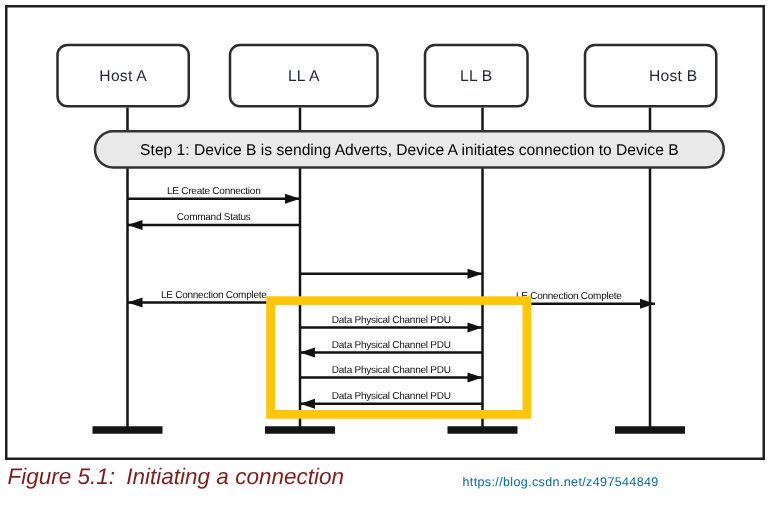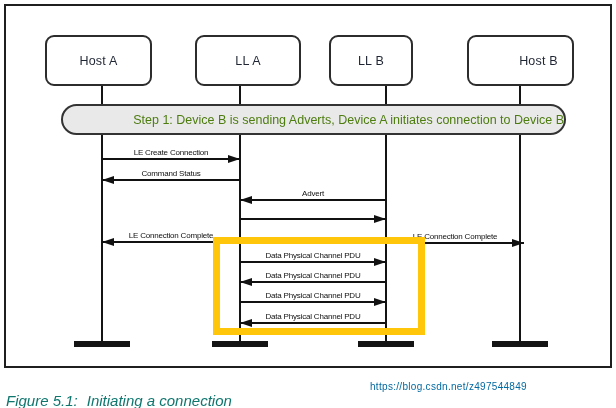--- a/index.html
+++ b/index.html
@@ -13,44 +13,44 @@
   }
   .lifeline { position:absolute; width:2px; top:80px; height:257px; background:#141414; z-index:1; }
   .endbar { position:absolute; width:56px; height:6px; top:335px; background:#141414; z-index:1; }
   .actor {
     position:absolute; top:29px; height:51px; background:#ffffff;
     border:2px solid #2c2c2c; border-radius:9px; z-index:3;
     display:flex; align-items:center; justify-content:center;
     font-size:12.5px; color:#1f2533; letter-spacing:0.2px; box-sizing:border-box;text-align:center;
   }
   .banner {
-    position:absolute; left:55px; top:98px; width:505px; height:31px;
+    position:absolute; left:69px; top:98px; width:505px; height:31px;
     background:#e9e9e9; border:2px solid #333333; border-radius:17px; z-index:3;
-    display:flex; align-items:center; justify-content:flex-end;
-    font-size:12.5px; color:#4d7c0f; box-sizing:border-box; white-space:nowrap;
+    display:flex; align-items:center; justify-content:center;
+    font-size:12.5px; color:#000000; box-sizing:border-box; white-space:nowrap;
   }
   .msg { position:absolute; height:14px; z-index:2; }
   .msg-label {
     position:absolute; left:0; right:0; bottom:3px; text-align:center;
     font-size:8px; color:#101010; white-space:nowrap; letter-spacing:-0.2px;
   }
   .msg-line { position:absolute; left:0; right:0; bottom:0; height:2px; background:#111111; }
   .arrowhead {
     position:absolute; bottom:-3px; width:0; height:0;
     border-top:4px solid transparent; border-bottom:4px solid transparent;
   }
   .arrowhead.right { right:0; border-left:12px solid #111111; }
   .arrowhead.left  { left:0;  border-right:12px solid #111111; }
   .highlight {
     position:absolute; left:207px; top:231px; width:212px; height:98px;
     border:7px solid #ffc60a; background:transparent; z-index:5; box-sizing:border-box;
   }
   .caption {
-    position:absolute; left:6px; top:392px; font-style:italic;
-    font-size:15px; color:#0f766e; white-space:nowrap;
+    position:absolute; left:6px; top:371px; font-style:italic;
+    font-size:18px; color:#7f1d1d; white-space:nowrap;
   }
   .caption .cap-text { margin-left:9px; }
   .watermark {
     position:absolute; left:370px; top:381px; font-size:10px;
     color:#0369a1; white-space:nowrap; letter-spacing:0.3px; z-index:6;
   }
 </style>
 </head>
 <body>
 
@@ -63,48 +63,43 @@
     <div class="lifeline" style="left:513px;"></div>
 
     <div class="endbar" style="left:68px;"></div>
     <div class="endbar" style="left:206px;"></div>
     <div class="endbar" style="left:352px;"></div>
     <div class="endbar" style="left:486px;"></div>
 
     <div class="actor" style="left:39px;  width:107px;">
       <span>Host A</span>
     </div>
-    <div class="actor" style="left:177px; width:106px;margin-left:12px;">
+    <div class="actor" style="left:177px; width:120px;">
       <span>LL A</span>
     </div>
-    <div class="actor" style="left:323px; width:84px;">
+    <div class="actor" style="left:333px; width:84px;">
       <span>LL B</span>
     </div>
     <div class="actor" style="left:461px; width:107px;padding-left:36px;">
       <span>Host B</span>
     </div>
 
     <div class="banner">
       <span>Step 1: Device B is sending Adverts, Device A initiates connection to Device B</span>
     </div>
 
     <div class="msg" style="left:96px; top:161px; width:138px;">
       <div class="msg-label">Command Status</div>
       <div class="msg-line"></div>
       <div class="arrowhead left"></div>
     </div>
     <div class="msg" style="left:96px; top:140px; width:138px;">
       <div class="msg-label">LE Create Connection</div>
       <div class="msg-line"></div>
       <div class="arrowhead right"></div>
-    </div>
-    <div class="msg" style="left:234px; top:181px; width:146px;">
-      <div class="msg-label">Advert</div>
-      <div class="msg-line"></div>
-      <div class="arrowhead left"></div>
     </div>
     <div class="msg" style="left:234px; top:200px; width:146px;">
       <div class="msg-line"></div>
       <div class="arrowhead right"></div>
     </div>
     <div class="msg" style="left:96px; top:223px; width:138px;">
       <div class="msg-label">LE Connection Complete</div>
       <div class="msg-line"></div>
       <div class="arrowhead left"></div>
     </div>

